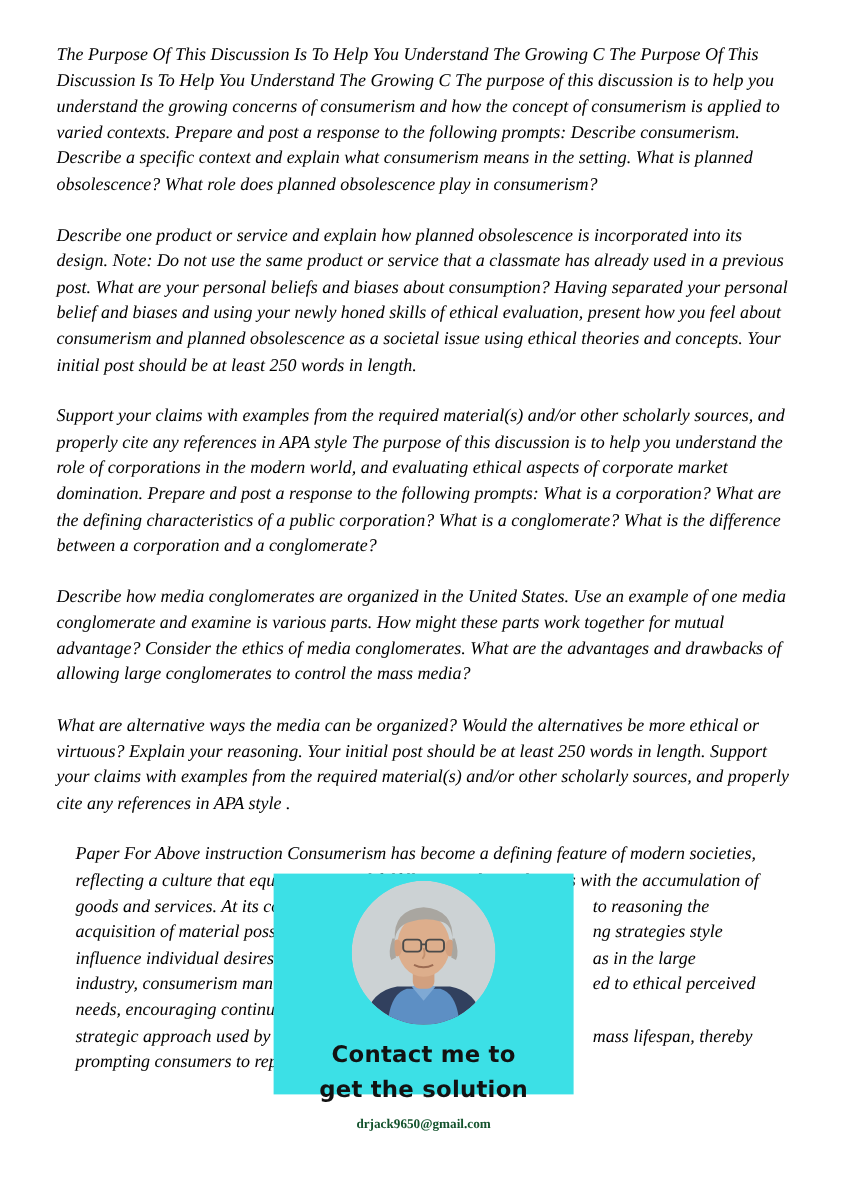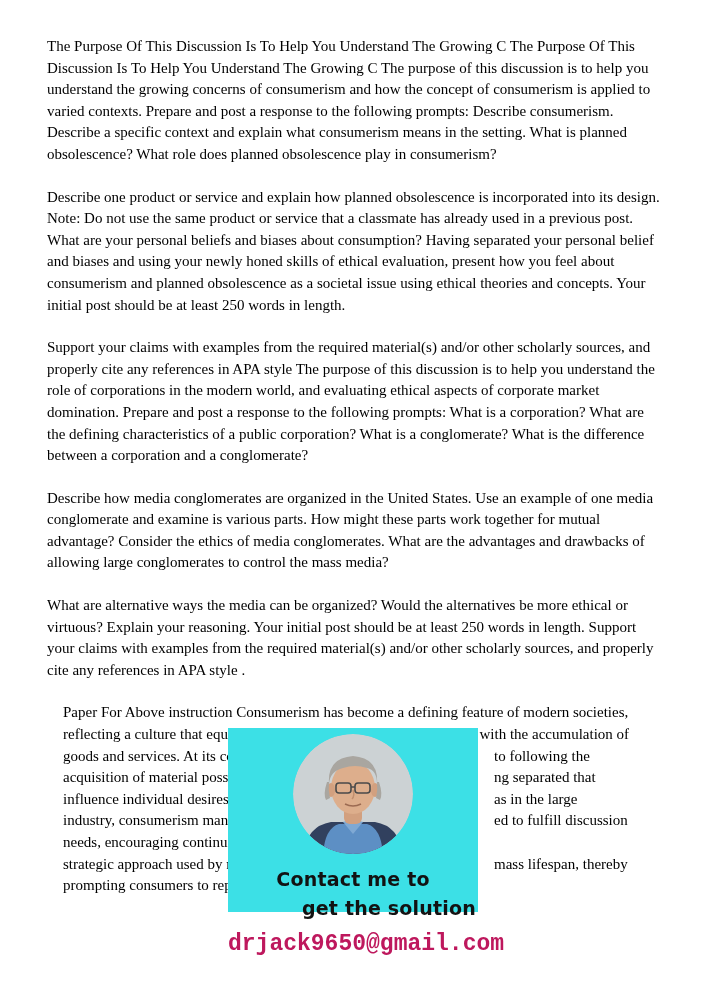--- a/index.html
+++ b/index.html
@@ -10,20 +10,21 @@
     color: #000000;
     overflow: hidden;
   }
   .doc {
     position: absolute;
     left: 47px;
     top: 36px;
     width: 614px;
     font-size: 15px;
     line-height: 21.6px;
+    font-style: italic;
   }
   .doc p { margin: 0 0 21px 0; text-align: left; }
   .p6 { position: relative; margin-left: 16px; }
   .p6 .line {
     position: relative;
     height: 21.6px;
     white-space: nowrap;
   }
   .p6 .frag-left { position: absolute; left: 0; top: 0; white-space: nowrap; }
   .p6 .frag-right { position: absolute; left: 431px; top: 0; white-space: nowrap; }
@@ -51,30 +52,30 @@
     position: absolute;
     left: 0;
     width: 100%;
     font-family: "DejaVu Sans", "Liberation Sans", sans-serif;
     font-weight: bold;
     font-size: 19px;
     color: #121212;
     letter-spacing: 0.2px;
   }
   .contact-line.l1 { top: 140px; }
-  .contact-line.l2 { top: 169px; margin-left: 36px; }
+  .contact-line.l2 { top: 169px; }
   .contact-email {
     position: absolute;
     left: 0;
     top: 203px;
     width: 100%;
-    font-family: Liberation Mono, monospace;
+    font-family: Liberation Serif, serif;
     font-weight: bold;
-    font-size: 23px;
-    color: #be185d;
+    font-size: 11px;
+    color: #14532d;
   }
 </style>
 </head>
 <body>
 
 <div class="doc">
   <p>The Purpose Of This Discussion Is To Help You Understand The Growing C The Purpose Of This Discussion Is To Help You Understand The Growing C The purpose of this discussion is to help you understand the growing concerns of consumerism and how the concept of consumerism is applied to varied contexts. Prepare and post a response to the following prompts: Describe consumerism. Describe a specific context and explain what consumerism means in the setting. What is planned obsolescence? What role does planned obsolescence play in consumerism?</p>
   <p>Describe one product or service and explain how planned obsolescence is incorporated into its design. Note: Do not use the same product or service that a classmate has already used in a previous post. What are your personal beliefs and biases about consumption? Having separated your personal belief and biases and using your newly honed skills of ethical evaluation, present how you feel about consumerism and planned obsolescence as a societal issue using ethical theories and concepts. Your initial post should be at least 250 words in length.</p>
   <p>Support your claims with examples from the required material(s) and/or other scholarly sources, and properly cite any references in APA style The purpose of this discussion is to help you understand the role of corporations in the modern world, and evaluating ethical aspects of corporate market domination. Prepare and post a response to the following prompts: What is a corporation? What are the defining characteristics of a public corporation? What is a conglomerate? What is the difference between a corporation and a conglomerate?</p>
   <p>Describe how media conglomerates are organized in the United States. Use an example of one media conglomerate and examine is various parts. How might these parts work together for mutual advantage? Consider the ethics of media conglomerates. What are the advantages and drawbacks of allowing large conglomerates to control the mass media?</p>
@@ -84,33 +85,33 @@
     <div class="line">
       <span class="frag-left">Paper For Above instruction Consumerism has become a defining feature of modern societies,</span>
       <span class="frag-right"></span>
     </div>
     <div class="line">
       <span class="frag-left">reflecting a culture that equates personal fulfillment and social status with the accumulation of</span>
       <span class="frag-right"></span>
     </div>
     <div class="line">
       <span class="frag-left">goods and services. At its core,</span>
-      <span class="frag-right">to following the</span>
+      <span class="frag-right">to reasoning the</span>
     </div>
     <div class="line">
       <span class="frag-left">acquisition of material possessio</span>
-      <span class="frag-right">ng separated that</span>
+      <span class="frag-right">ng strategies style</span>
     </div>
     <div class="line">
       <span class="frag-left">influence individual desires and</span>
       <span class="frag-right">as in the large</span>
     </div>
     <div class="line">
       <span class="frag-left">industry, consumerism manifest</span>
-      <span class="frag-right">ed to fulfill discussion</span>
+      <span class="frag-right">ed to ethical perceived</span>
     </div>
     <div class="line">
       <span class="frag-left">needs, encouraging continual co</span>
     </div>
     <div class="line">
       <span class="frag-left">strategic approach used by manu</span>
       <span class="frag-right">mass lifespan, thereby</span>
     </div>
     <div class="line">
       <span class="frag-left">prompting consumers to replace</span>

